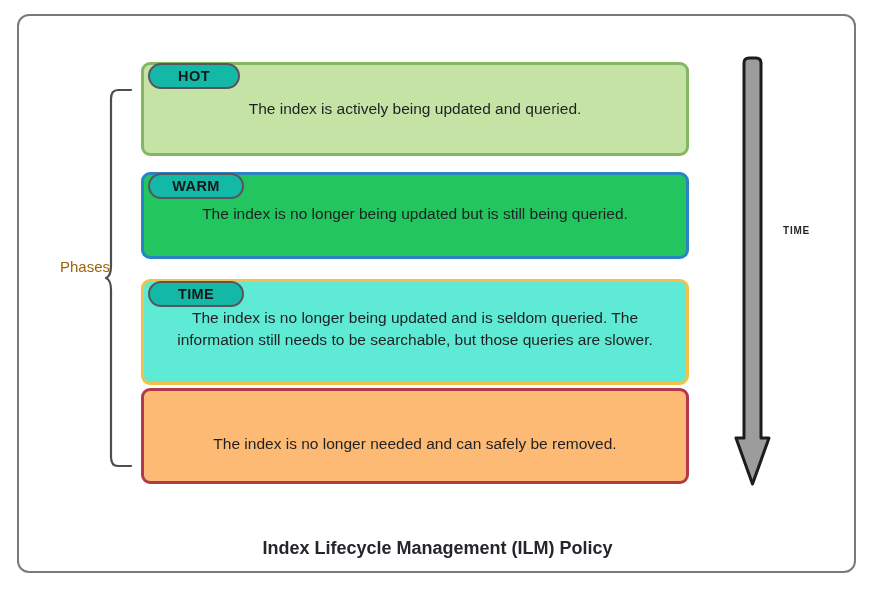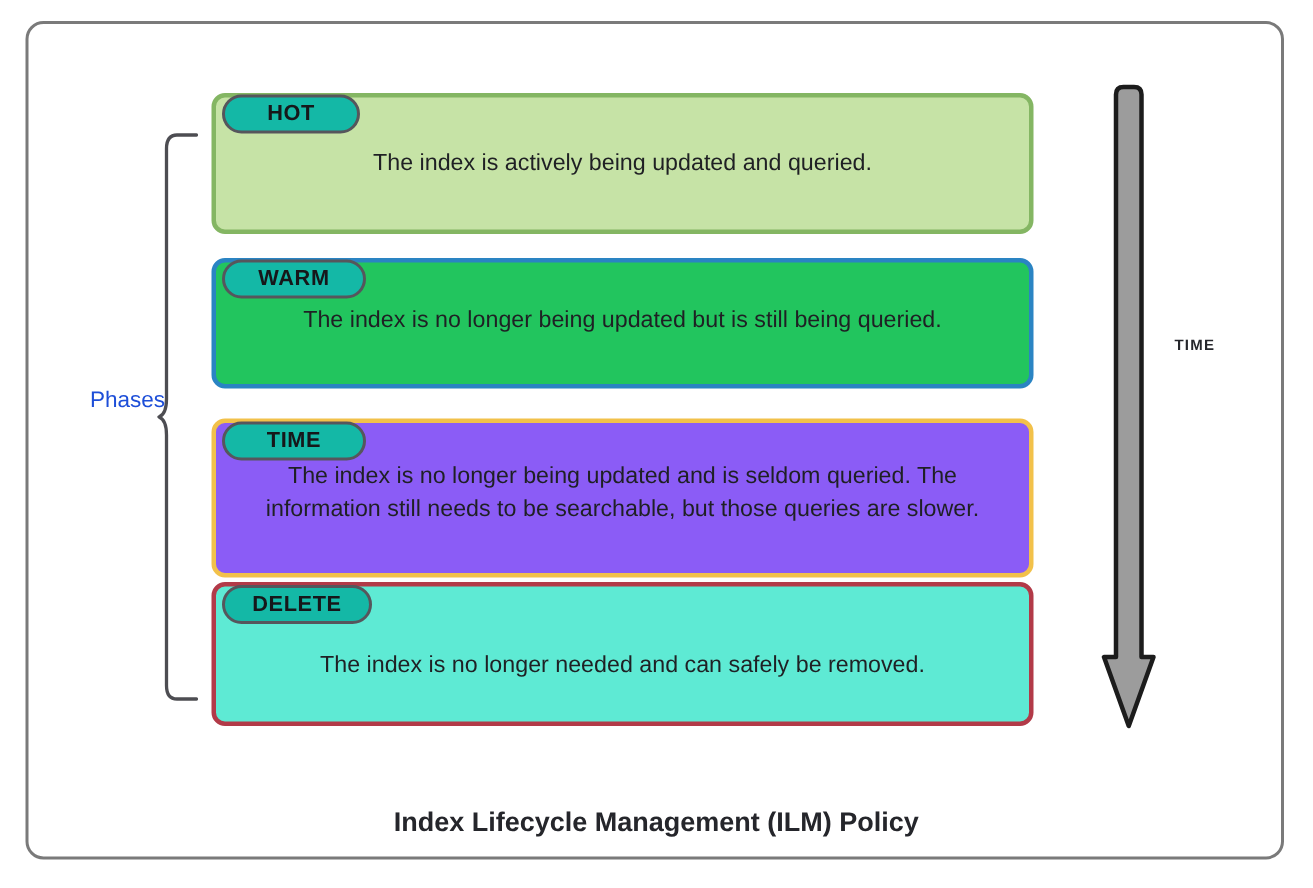--- a/index.html
+++ b/index.html
@@ -52,22 +52,22 @@
     right: 14px;
     text-align: center;
     color: #1f2024;
     font-size: 15.5px;
     line-height: 22px;
     font-family: "Liberation Sans", sans-serif;
   }
 
   .phase-hot   { top: 62px;  height: 94px;  background: #c6e3a6; border-color: #84b663; }
   .phase-warm  { top: 172px; height: 87px;  background: #22c55e; border-color: #2a84c3; }
-  .phase-cold  { top: 279px; height: 106px;  background: #8b5cf6; border-color: #f2c14a; }
-  .phase-delete{ top: 388px; height: 96px;  background: #5eead4; border-color: #b23a48; }
+  .phase-cold  { top: 279px; height: 106px;  background: #5eead4; border-color: #f2c14a; }
+  .phase-delete{ top: 388px; height: 96px;  background: #fdba74; border-color: #b23a48; }
 
   .txt-hot    { top: 33px; }
   .txt-warm   { top: 28px; }
   .txt-cold   { top: 25px; }
   .txt-delete { top: 42px; }
 
   
   .phase-pill {
     position: absolute;
     left: 148px;
@@ -98,21 +98,21 @@
     width: 30px;
     height: 380px;
   }
   .phases-label {
     position: absolute;
     left: 42px;
     top: 258px;
     width: 68px;
     text-align: right;
     font-size: 15px;
-    color: #1d4ed8;
+    color: #a16207;
     font-family: "Liberation Sans", sans-serif;
   }
 
   
   .time-arrow-wrap {
     position: absolute;
     left: 732px;
     top: 54px;
     width: 40px;
     height: 436px;
@@ -166,21 +166,20 @@
   <div class="phase-pill pill-warm">WARM</div>
 
   <div class="phase-box phase-cold">
     <div class="phase-text txt-cold">The index is no longer being updated and is seldom queried. The information still needs to be searchable, but those queries are slower.</div>
   </div>
   <div class="phase-pill pill-cold">TIME</div>
 
   <div class="phase-box phase-delete">
     <div class="phase-text txt-delete">The index is no longer needed and can safely be removed.</div>
   </div>
-  <div class="phase-pill pill-delete">DELETE</div>
 
   <div class="time-arrow-wrap">
     <svg width="40" height="436" viewBox="0 0 40 436" xmlns="http://www.w3.org/2000/svg">
       <path d="M 12 9 Q 12 4 17 4 L 24 4 Q 29 4 29 9 L 29 384 L 37 384 L 20.5 430 L 4 384 L 12 384 Z" fill="#9c9c9c" stroke="#1c1c1c" stroke-width="3" stroke-linejoin="round"></path>
     </svg>
   </div>
   <div class="time-label">TIME</div>
 
   <div class="caption">Index Lifecycle Management (ILM) Policy</div>
 

